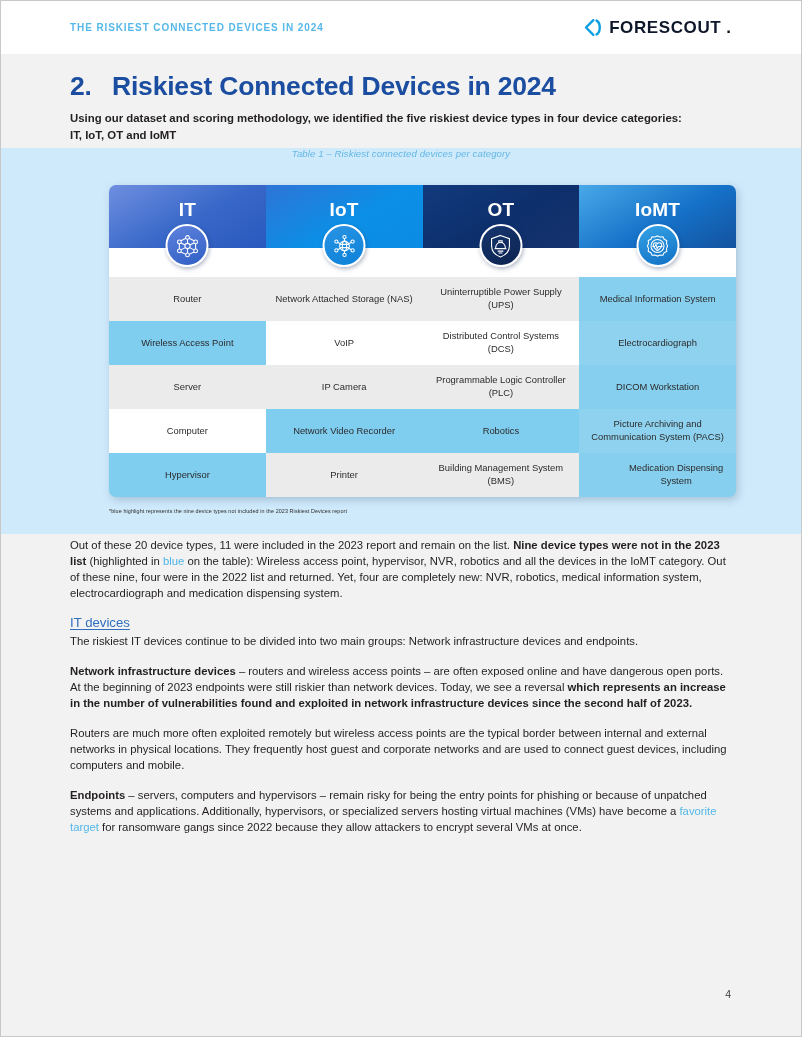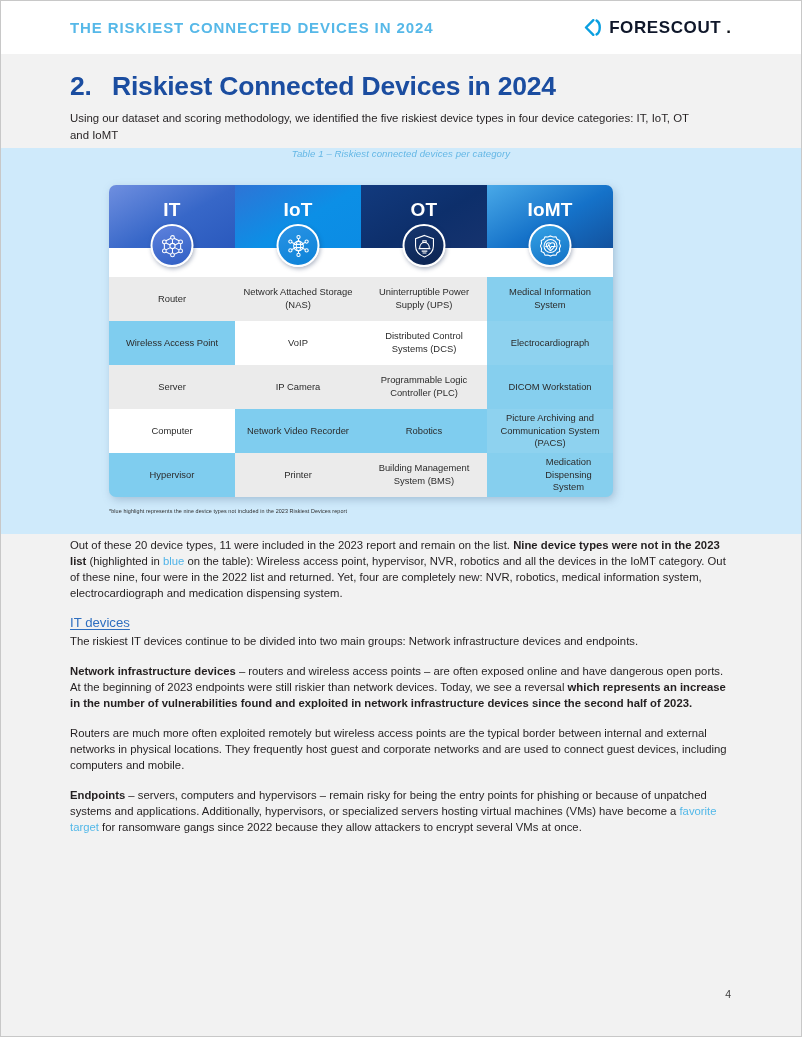--- a/index.html
+++ b/index.html
@@ -27,21 +27,21 @@
     height: 53px;
     background: #ffffff;
     display: flex;
     align-items: center;
     justify-content: space-between;
     padding: 0 70px 0 69px;
     box-sizing: border-box;
   }
   .running-title {
     color: #56b8e8;
-    font-size: 15px;
+    font-size: 10px;
     letter-spacing: 0.9px;
     font-weight: 600;
     white-space: nowrap;
   }
   .logo {
     display: flex;
     align-items: center;
     gap: 5px;
   }
   .logo-mark {
@@ -76,20 +76,21 @@
     display: flex;
     align-items: baseline;
   }
   .sec-num { width: 42px; display: inline-block; }
   .intro {
     margin: 8px 4px 0 0;
     color: #231f20;
     font-size: 11.4px;
     line-height: 1.45;
     max-width: 620px;
+    font-weight: bold;
   }
 
   
   .table-band {
     position: absolute;
     top: 147px; left: 0; right: 0;
     height: 386px;
     background: #cfeafb;
     box-sizing: border-box;
   }
@@ -98,21 +99,21 @@
     color: #64b7e5;
     font-size: 9.6px;
     font-style: italic;
     letter-spacing: 0.1px;
   }
 
   .devtable {
     position: absolute;
     left: 108px;
     top: 37px;
-    width: 504px;
+    width: 627px;
     border-collapse: separate;
     border-spacing: 0;
     filter: drop-shadow(2px 3px 4px rgba(40,70,110,0.25));
   }
   .devtable .col { width: 25%; }
 
   .thead-row th {
     padding: 0;
     height: 63px;
     vertical-align: top;

